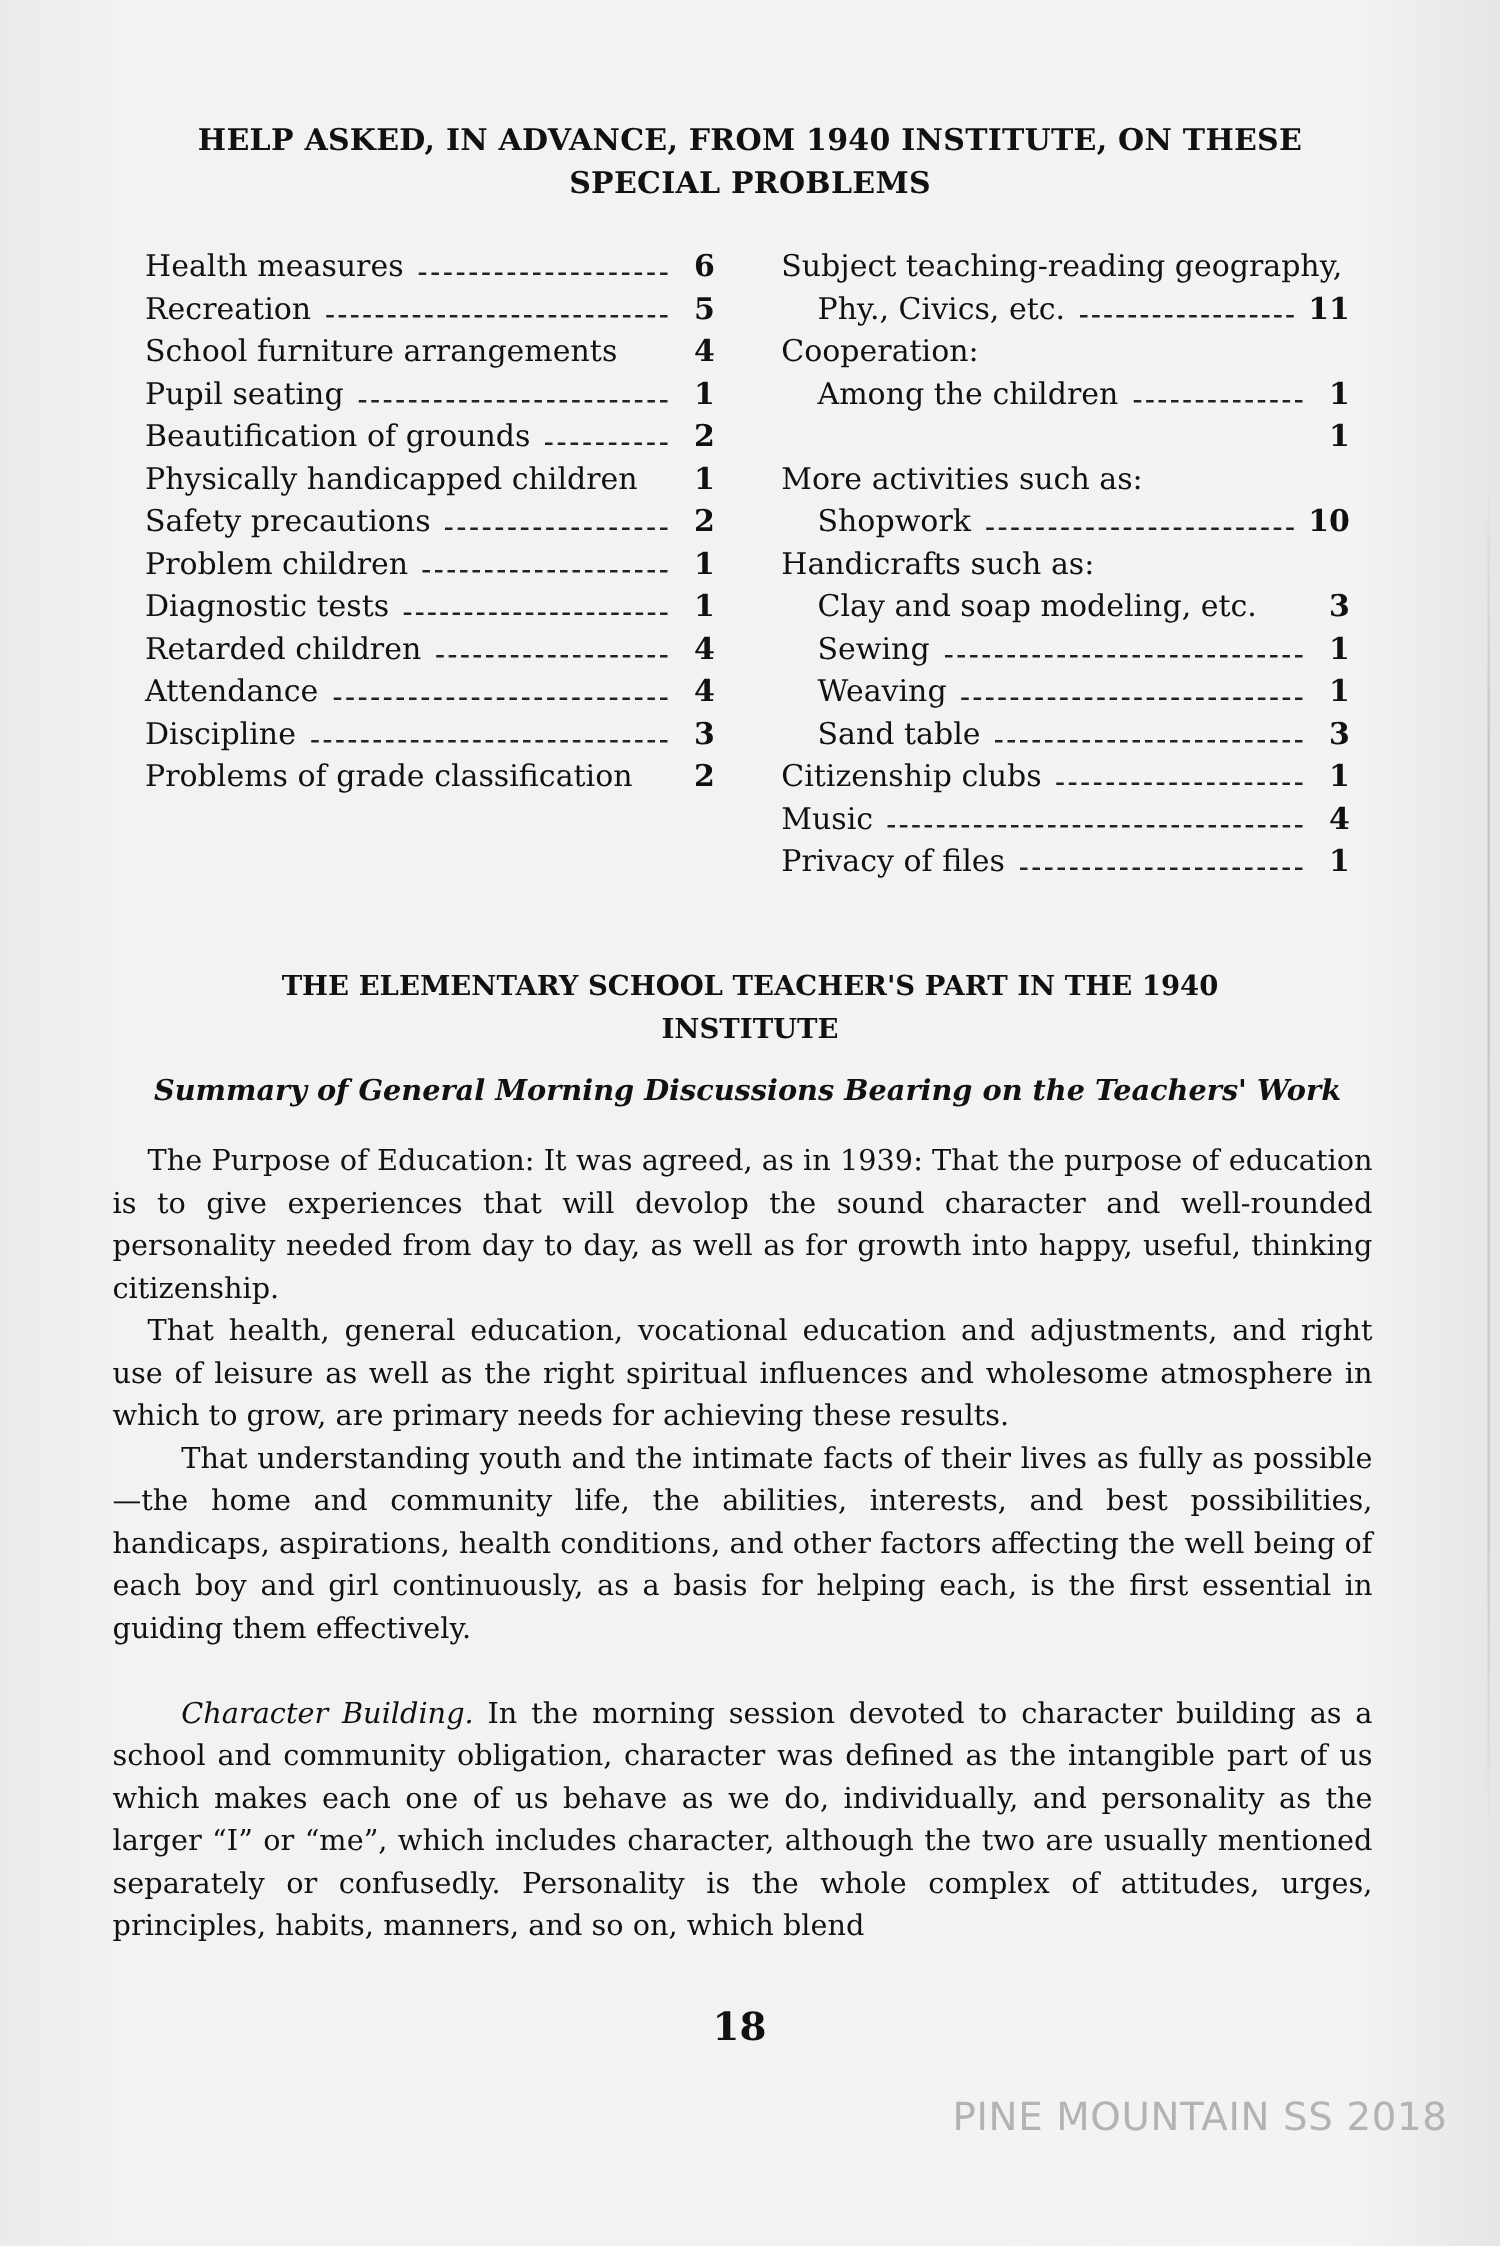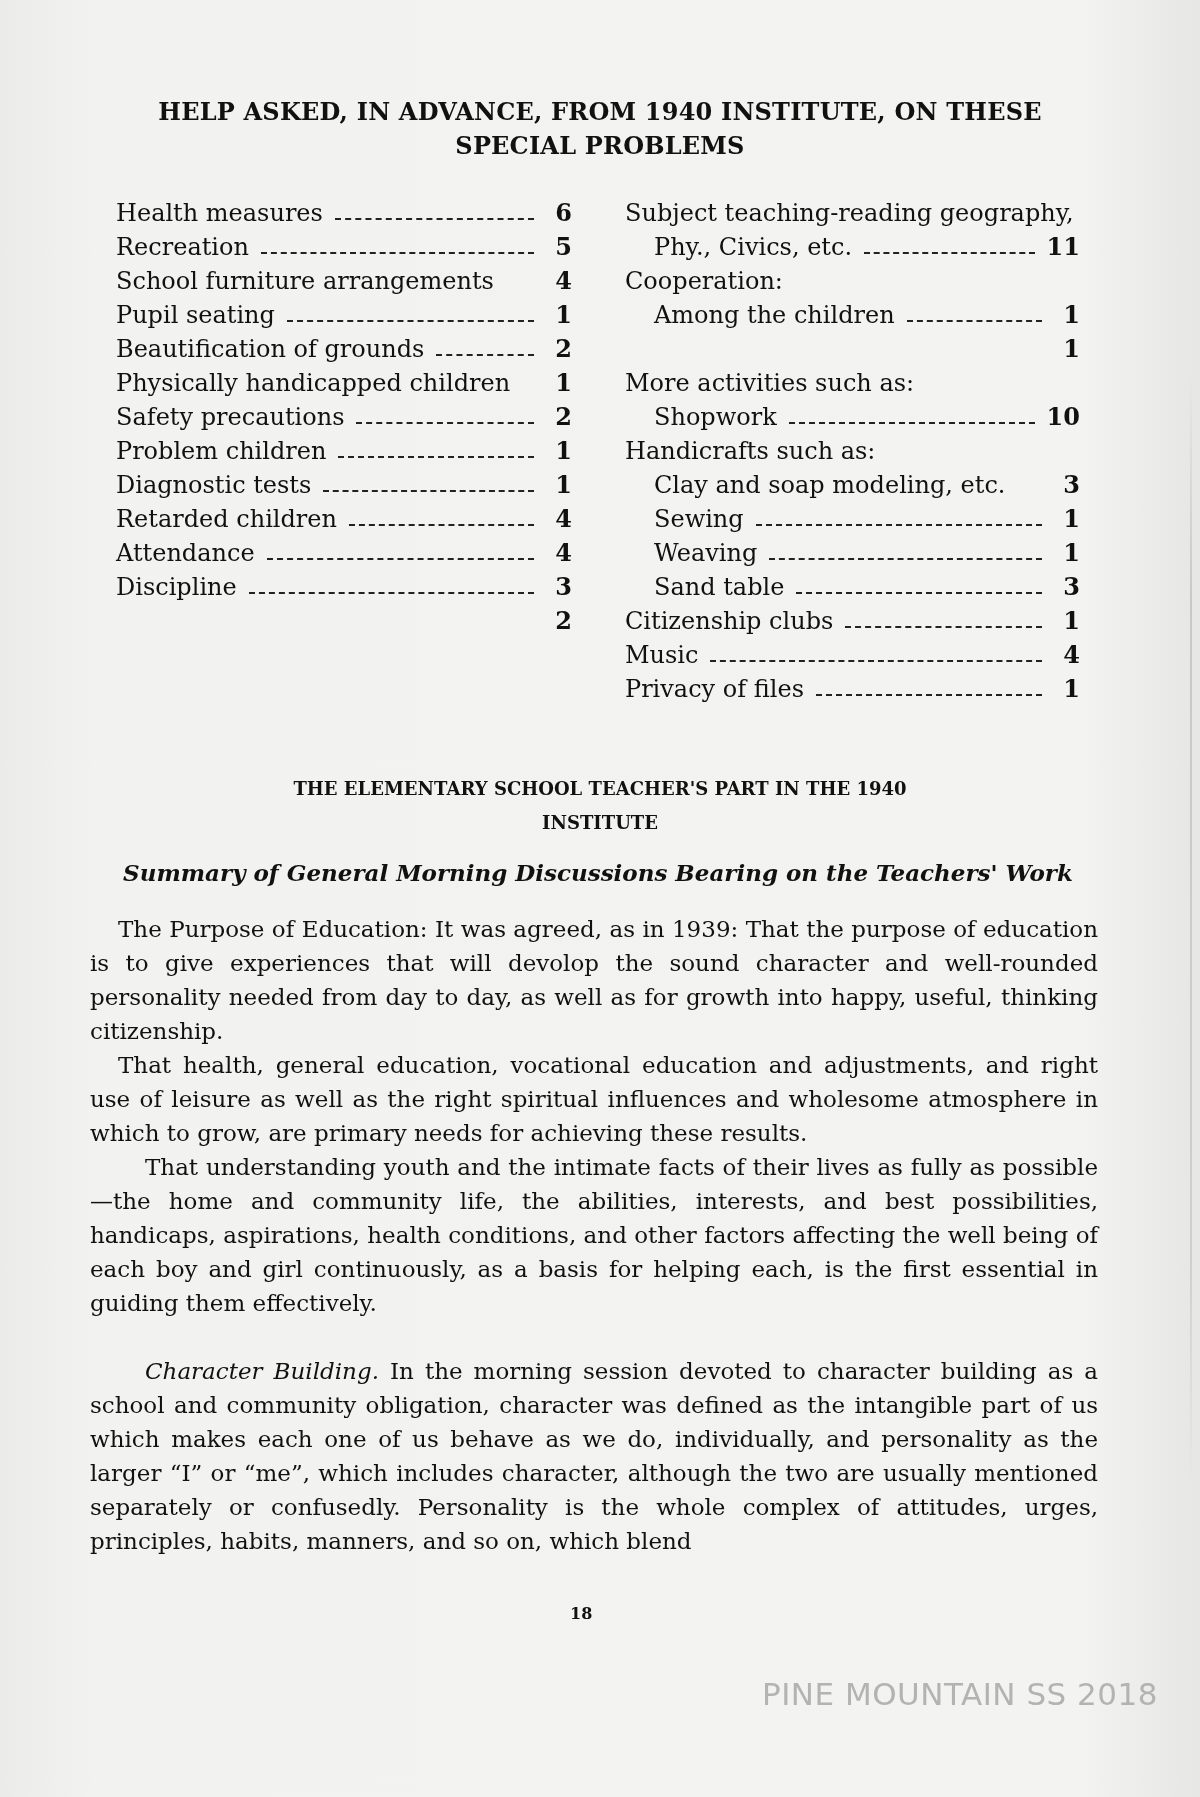--- a/index.html
+++ b/index.html
@@ -31,41 +31,41 @@
   .row .label { flex: 0 0 auto; }
   .row .leader {
     flex: 1 1 auto; margin: 0 12px; border-bottom: 2px dashed #222;
     height: 0; align-self: center; transform: translateY(6px);
   }
   .row .leader.none { border-bottom: none; margin: 0 6px; }
   .row .count { flex: 0 0 auto; font-weight: bold; min-width: 26px; text-align: right; }
   .row.indent { padding-left: 29px; }
   .title2 {
     position: absolute; left: 100px; width: 1000px; top: 772px;
-    text-align: center; font-weight: bold; font-size: 18px; line-height: 34px;
+    text-align: center; font-weight: bold; font-size: 22px; line-height: 34px;
   }
   .subtitle {
     position: absolute; left: 88px; width: 1020px; top: 856px;
     font-style: italic; font-weight: bold; font-size: 23px; line-height: 34px;
     text-align: center;
   }
   .body-text {
     position: absolute; left: 86px; width: 1016px;
     font-size: 23px; line-height: 34px; text-align: justify;
   }
   .body-text p { margin: 4px; }
   .p1 { top: 908px; }
   .p2 { top: 1044px; }
   .p3 { top: 1146px; }
   .p4 { top: 1350px; }
   .ind-small { text-indent: 28px; }
   .ind-big { text-indent: 55px; }
   .italic { font-style: italic; }
   .pagenum {
-    position: absolute; left: 570px; top: 1604px; font-weight: bold; font-size: 16px;
+    position: absolute; left: 570px; top: 1604px; font-weight: bold; font-size: 31px;
   }
   .watermark {
     position: absolute; left: 762px; top: 1676px;
     font-family: "DejaVu Sans", "Liberation Sans", sans-serif;
     font-size: 31px; color: #b3b3b3; letter-spacing: 0.5px;
   }
   .margin-line {
     position: absolute; right: 8px; top: 380px; width: 2px; height: 1100px;
     background: linear-gradient(180deg, transparent, #c8c8c6 20%, #cfcfcd 80%, transparent);
   }
@@ -136,20 +136,21 @@
           <span class="label">Attendance</span>
           <span class="leader"></span>
           <span class="count">4</span>
         </div>
       <div class="row">
           <span class="label">Discipline</span>
           <span class="leader"></span>
           <span class="count">3</span>
         </div>
       <div class="row">
+          <span class="label">Problems of grade classification</span>
           <span class="leader none"></span>
           <span class="count">2</span>
         </div>
     </div>
 
     <div class="col right">
       <div class="row">
           <span class="label">Subject teaching-reading geography,</span>
         </div>
       <div class="row indent">

